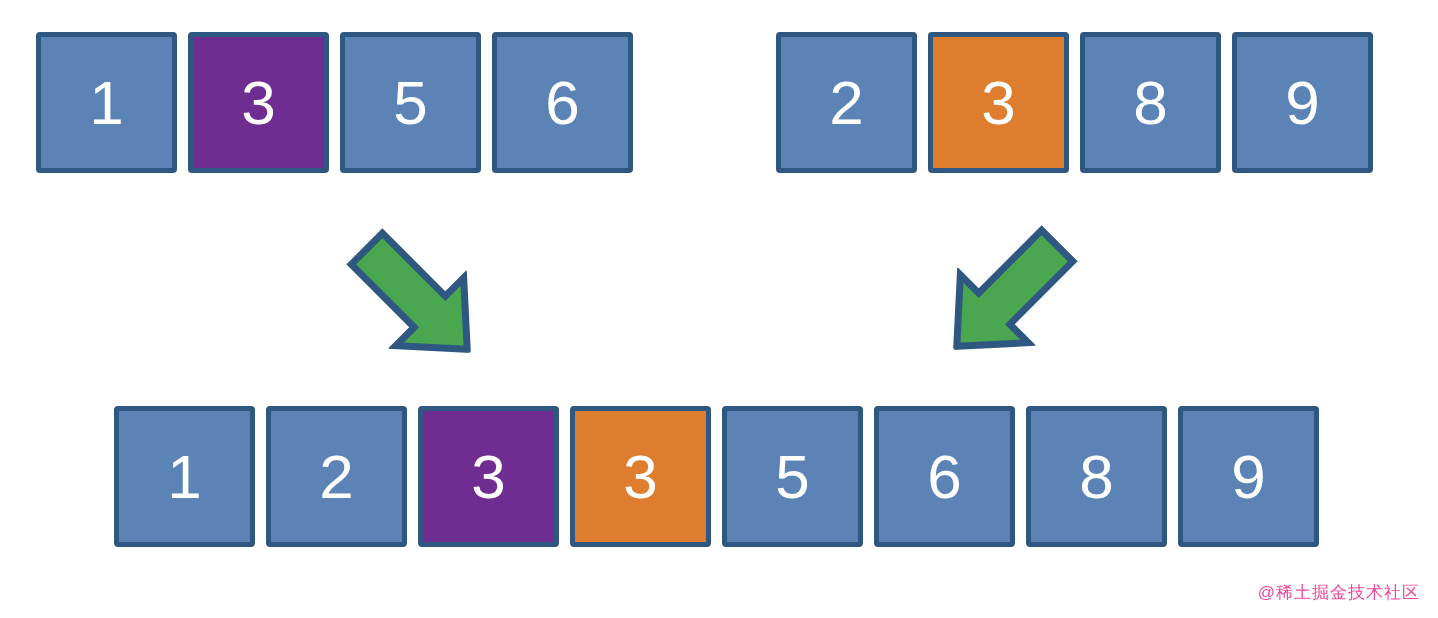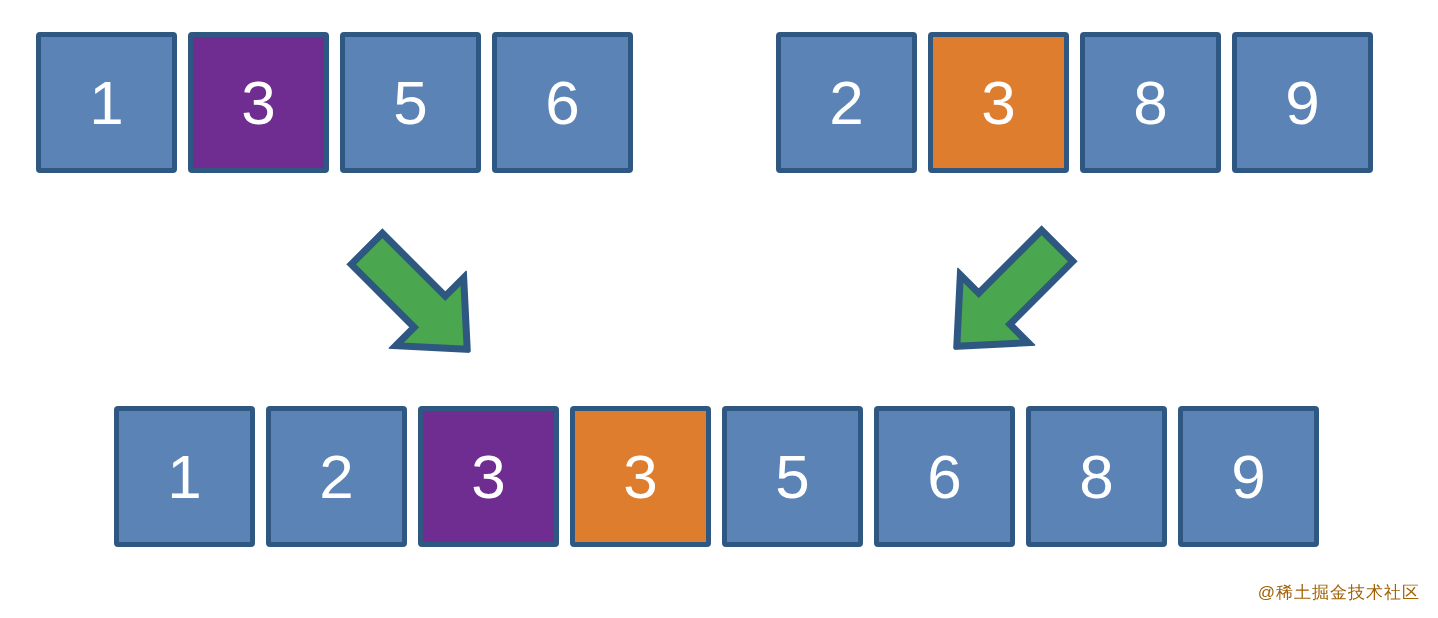--- a/index.html
+++ b/index.html
@@ -42,21 +42,21 @@
     height: 150px;
   }
   .arrow-left  { left: 362px; top: 224px; transform: rotate(-45deg); }
   .arrow-right { left: 952px; top: 221px; transform: rotate(45deg); }
   .arrow-wrap svg { display: block; width: 110px; height: 150px; }
   .watermark {
     position: absolute;
     right: 18px;
     bottom: 14px;
     font-size: 17px;
-    color: #a16207;
+    color: #ec4899;
     letter-spacing: 1px;
   }
 </style>
 </head>
 <body>
 
 <div class="array-row row-top-left">
   <div class="cell" data-highlight="none">1</div>
   <div class="cell" data-highlight="purple">3</div>
   <div class="cell" data-highlight="none">5</div>

